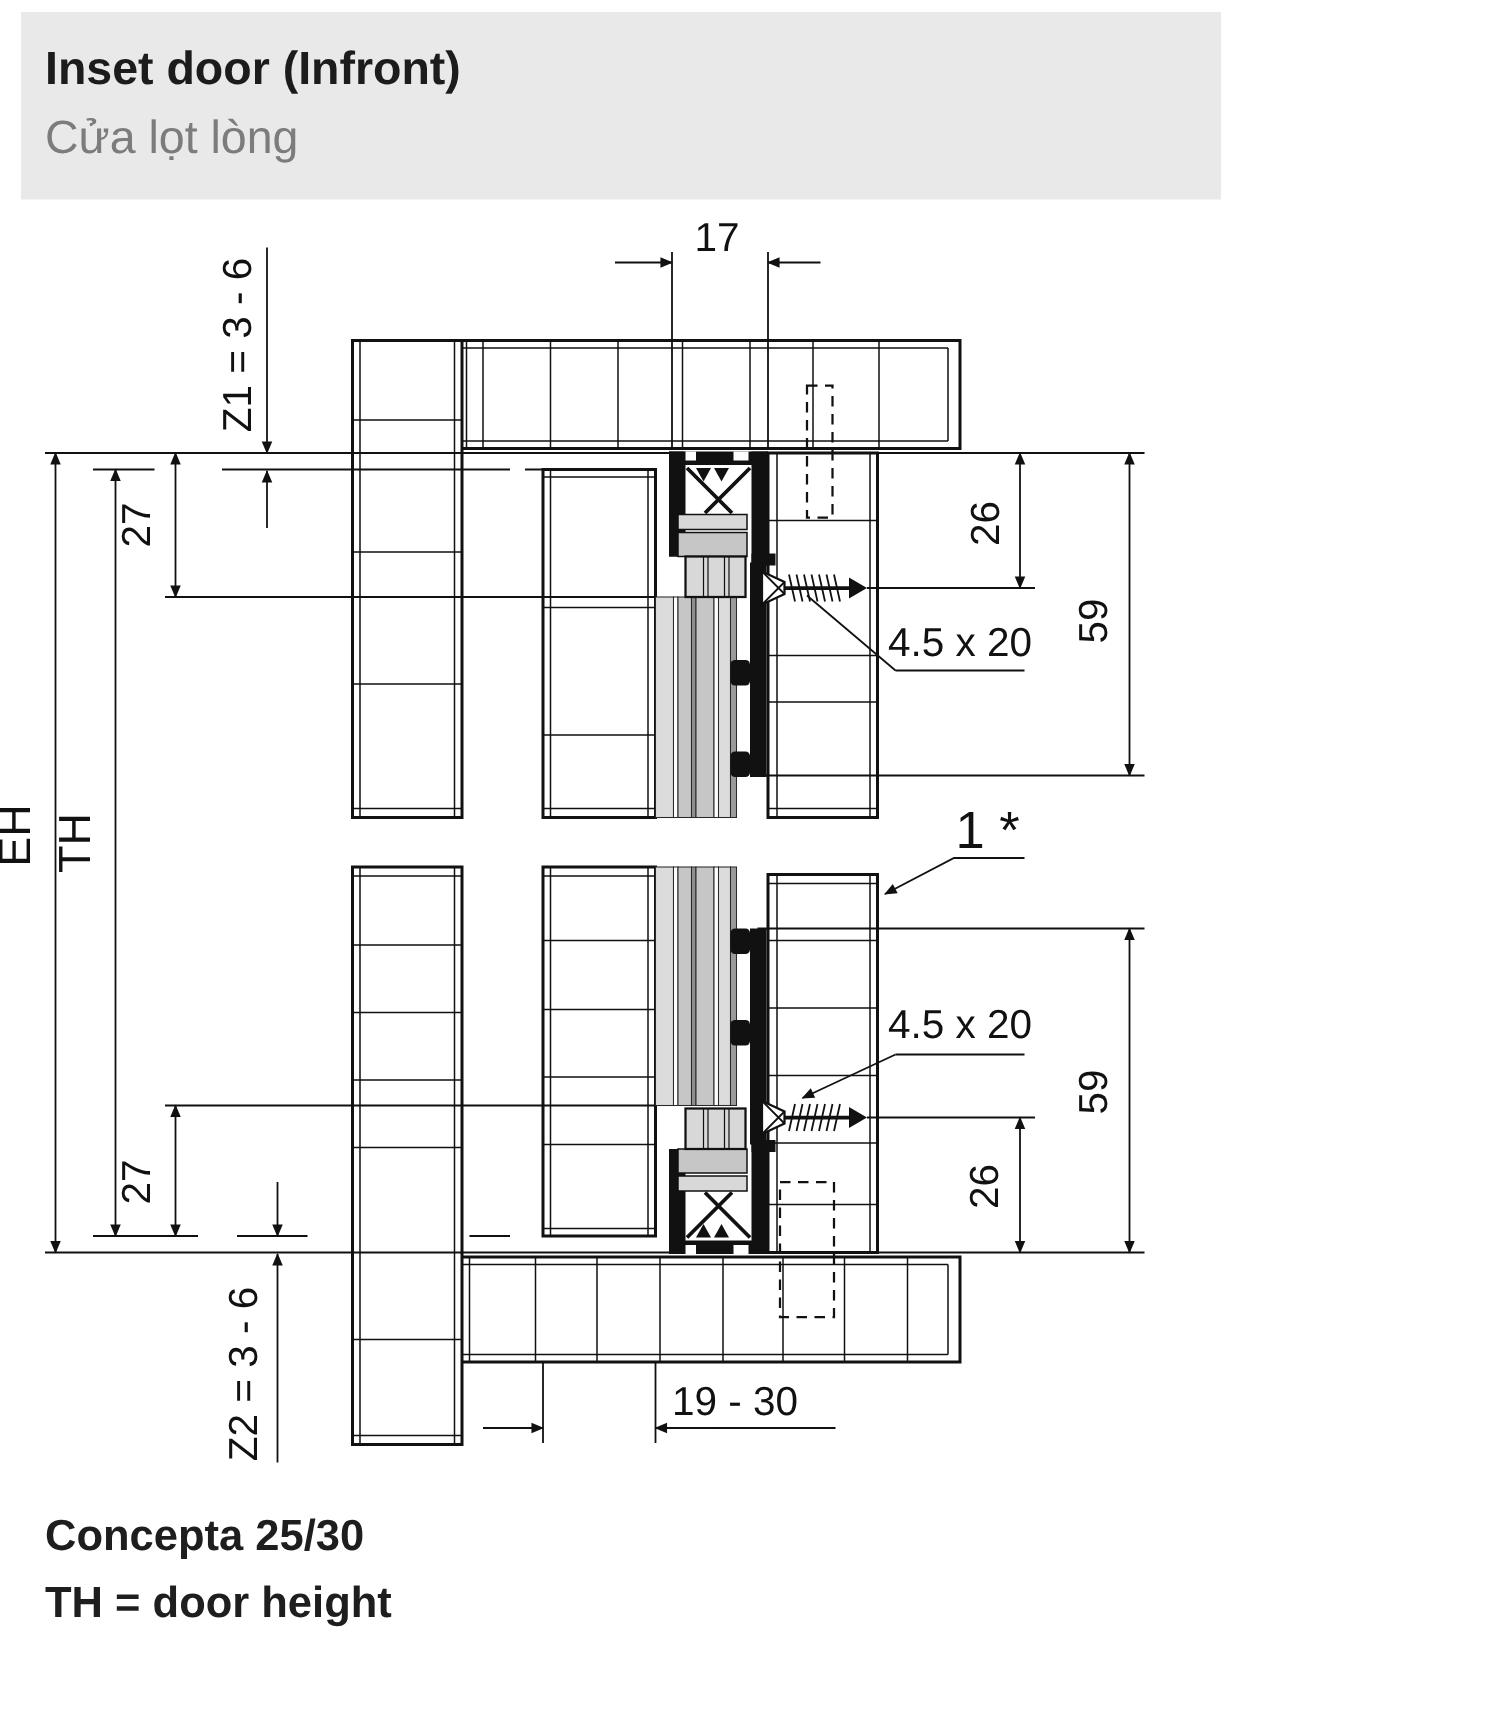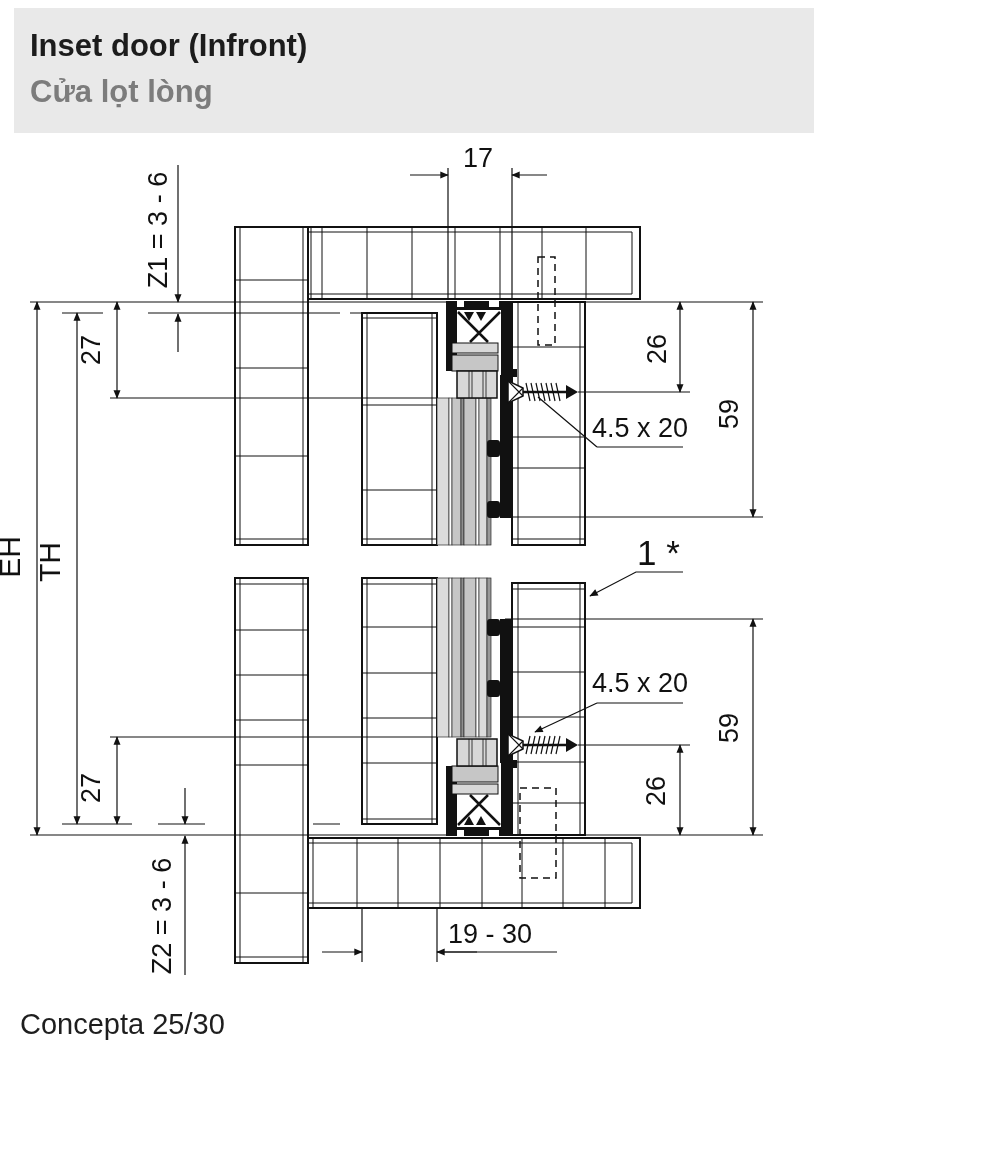--- a/index.html
+++ b/index.html
@@ -1,22 +1,22 @@
 <!DOCTYPE html>
 <html><head>
 <meta charset="utf-8">
 <style>
   html,body{margin:0;padding:0;background:#ffffff;}
   #page{position:relative;width:814px;height:1154px;background:#ffffff;
         font-family:"Liberation Sans", sans-serif;overflow:hidden;}
   .header{position:absolute;left:14px;top:8px;width:818px;height:125px;background:#e9e9e9;}
   .title{position:absolute;left:16px;top:20px;font-size:31px;font-weight:bold;color:#1c1c1c;}
-  .subtitle{position:absolute;left:16px;top:66px;font-size:31px;font-weight:bold;color:#7c7c7c;}
+  .subtitle{position:absolute;left:16px;top:66px;font-size:31px;font-weight:normal;color:#7c7c7c;}
   .website{position:absolute;right:34px;top:52px;font-size:26px;color:#3f3f3f;}
-  .footer{position:absolute;left:20px;top:1002px;font-size:29px;color:#1e1e1e;line-height:45px;}
+  .footer{position:absolute;left:30px;top:1002px;font-size:29px;color:#1e1e1e;line-height:45px;font-weight:bold;}
   svg text{font-family:"Liberation Sans", sans-serif;fill:#111;}
   .dim{font-size:27px;}
   .dim-lg{font-size:35px;}
   .lbl{font-size:30px;}
 </style>
 </head>
 <body>
 
 <div id="page">
 
@@ -177,15 +177,16 @@
     <text class="dim" x="640" y="692" text-anchor="middle">4.5 x 20</text>
     <text class="dim" x="738" y="728" text-anchor="middle" transform="rotate(-90 738 728)">59</text>
     <text class="dim" x="665" y="791" text-anchor="middle" transform="rotate(-90 665 791)">26</text>
     <text class="dim" x="100" y="788" text-anchor="middle" transform="rotate(-90 100 788)">27</text>
     <text class="dim" x="171" y="916" text-anchor="middle" transform="rotate(-90 171 916)">Z2 = 3 - 6</text>
     <text class="dim" x="448" y="943">19 - 30</text>
   </svg>
 
   <div class="footer">
     <div>Concepta 25/30</div>
+    <div>TH = door height</div>
   </div>
 
 </div>
 
 </body></html>

